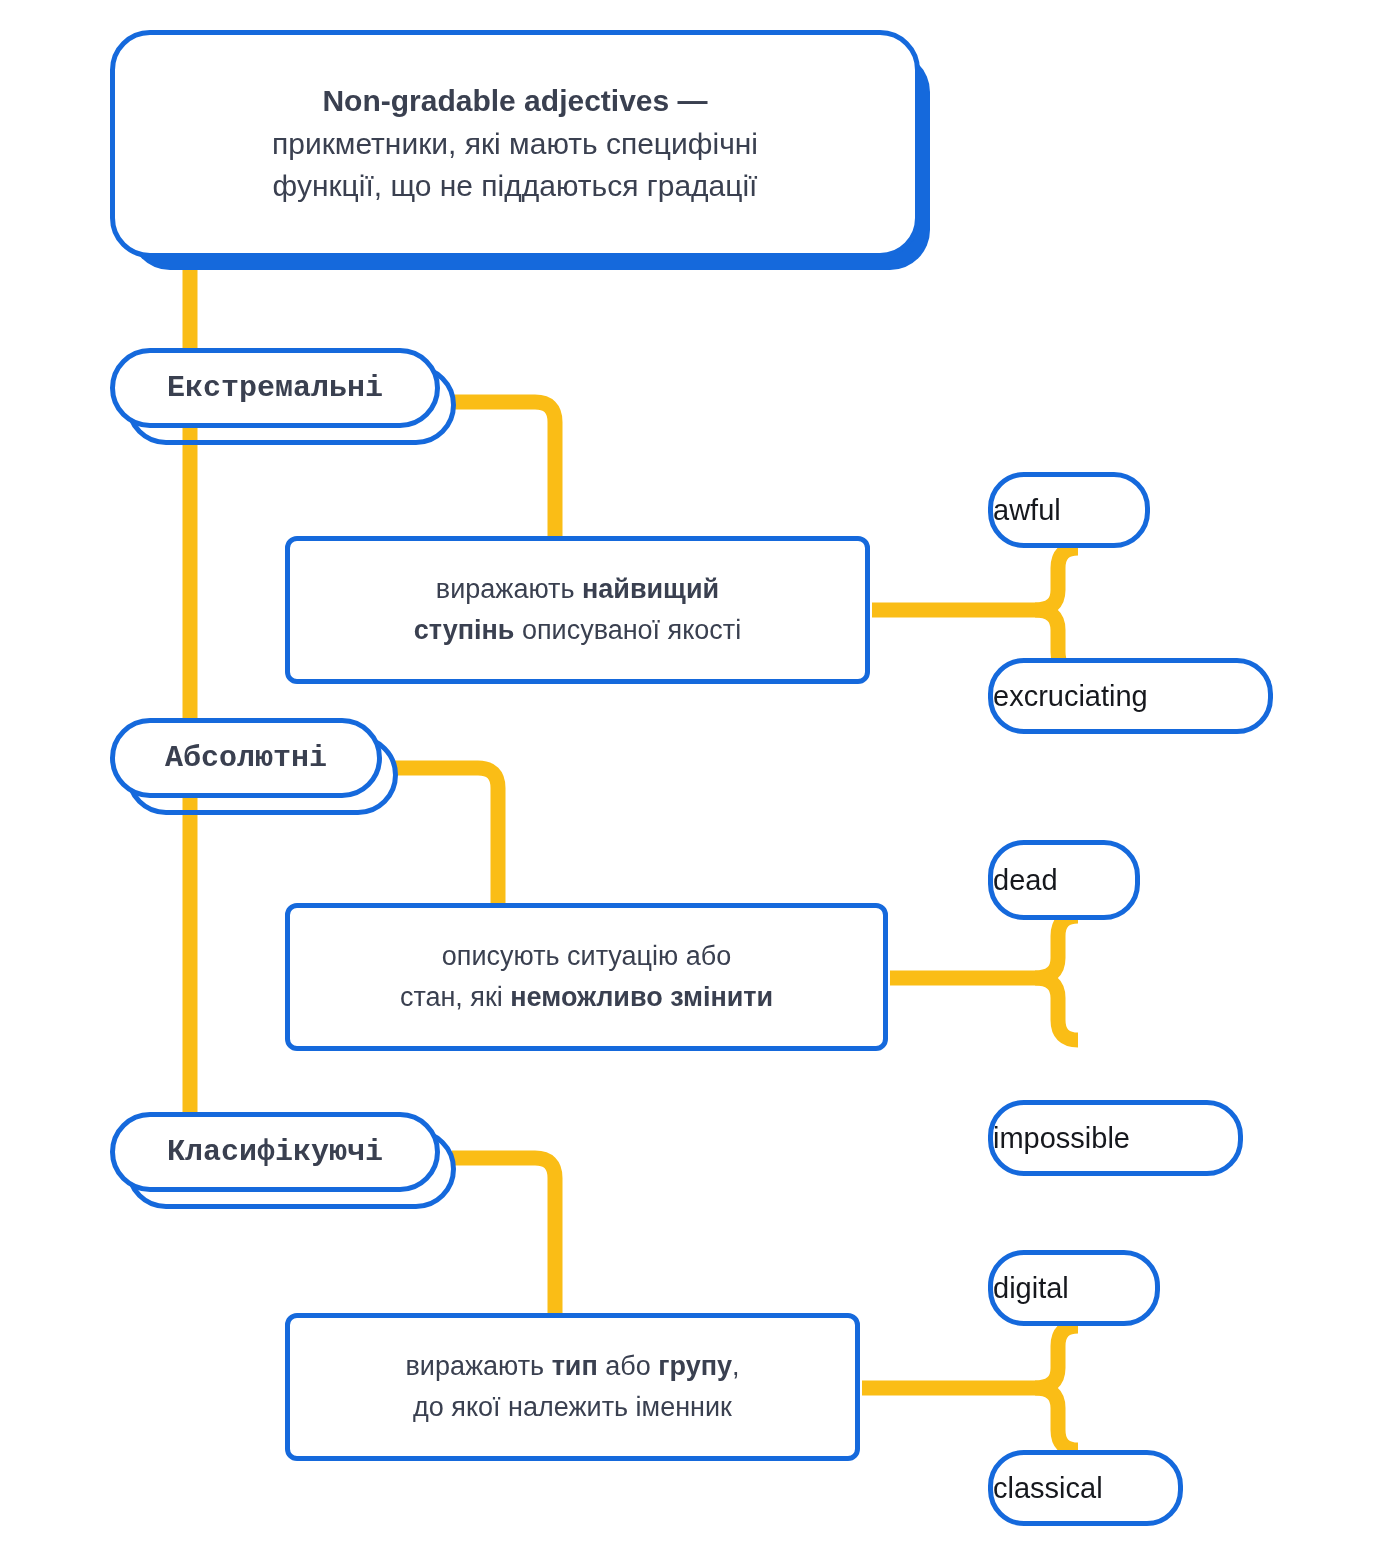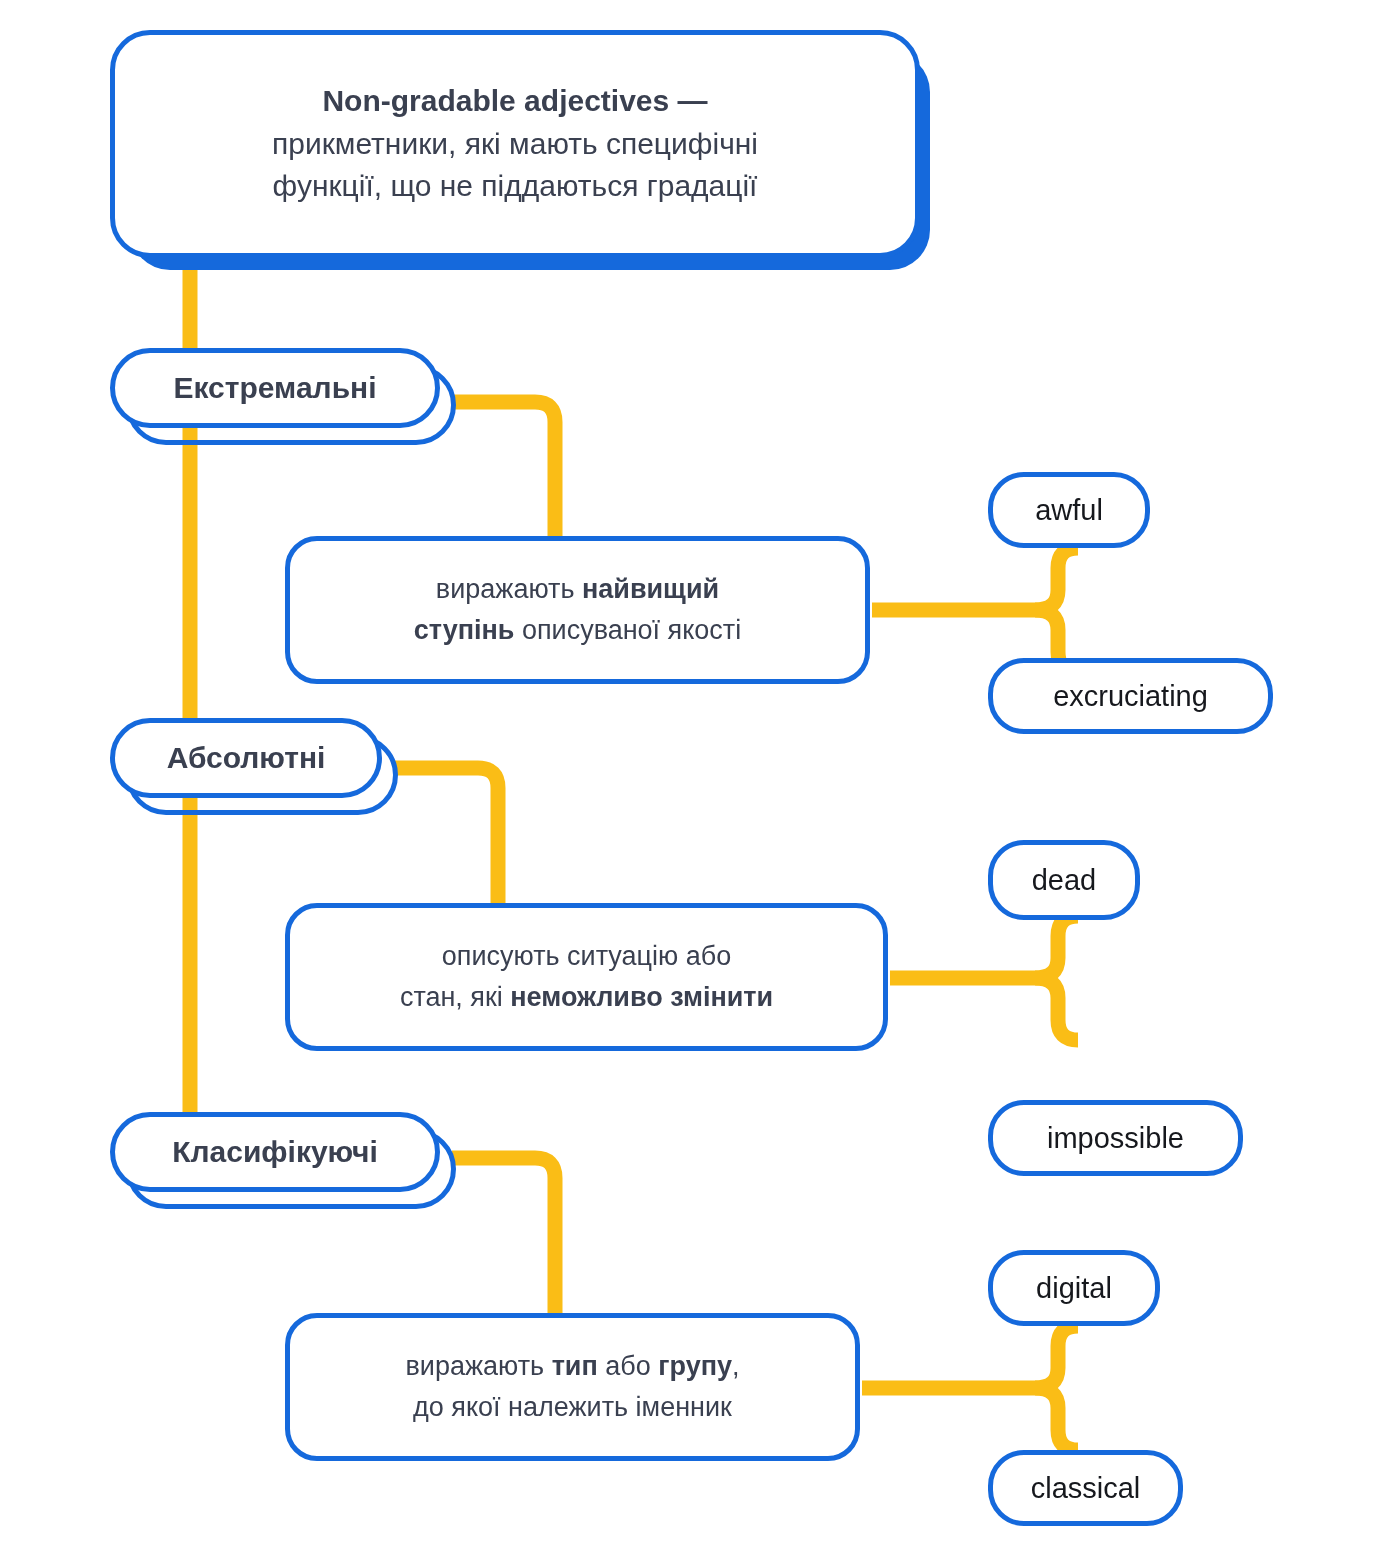--- a/index.html
+++ b/index.html
@@ -74,34 +74,35 @@
     position: absolute;
     left: 0; top: 0;
     width: 100%; height: 80px;
     background: #ffffff;
     border: 5px solid #1569DC;
     border-radius: 44px;
     box-sizing: border-box;
     display: flex;
     align-items: center;
     justify-content: center;
+    font-family: Liberation Mono, monospace;
   }
   .cat-label {
     font-size: 30px;
     font-weight: bold;
     color: #3a4050;
     white-space: nowrap;
   }
 
   
   .desc {
     position: absolute;
     background: #ffffff;
     border: 5px solid #1569DC;
-    border-radius: 32px;
+    border-radius: 12px;
     box-sizing: border-box;
     display: flex;
     align-items: center;
     justify-content: center;
   }
   .desc-text {
     text-align: center;
     color: #3a4050;
     font-size: 27px;
     line-height: 1.52;
@@ -111,21 +112,20 @@
 
   
   .leaf {
     position: absolute;
     background: #ffffff;
     border: 5px solid #1569DC;
     border-radius: 36px;
     box-sizing: border-box;
     display: flex;
     align-items: center;
-    justify-content: center;
   }
   .leaf-label {
     font-size: 29px;
     color: #16181d;
     white-space: nowrap;
   }
 </style>
 </head>
 <body>
 

